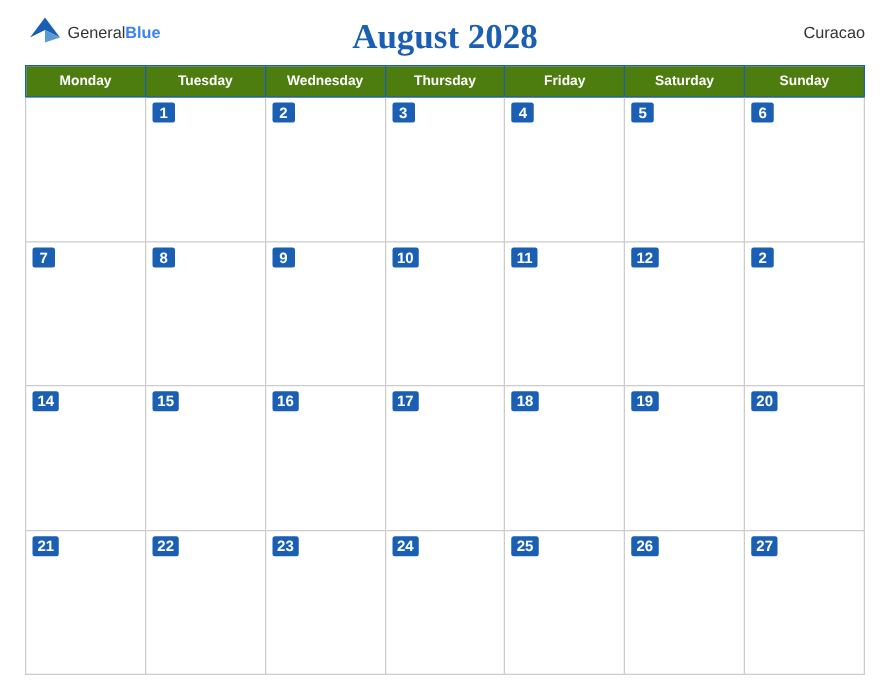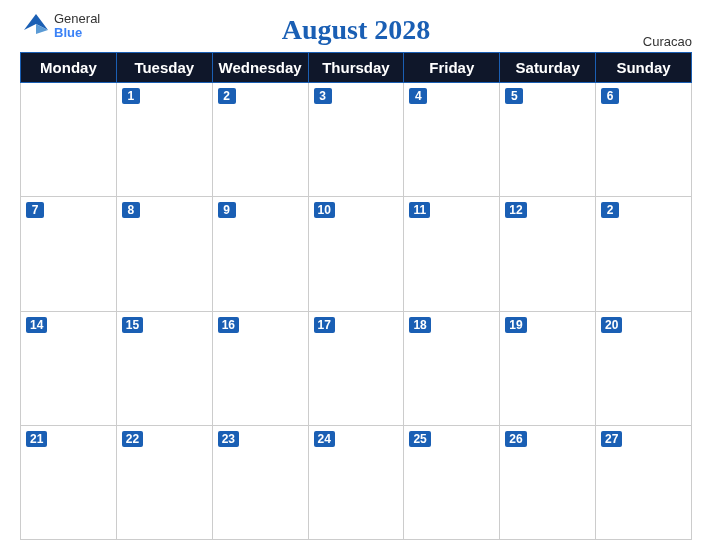--- a/index.html
+++ b/index.html
@@ -29,45 +29,45 @@
       left: 0;
       top: 0;
       display: flex;
       flex-direction: column;
       align-items: flex-start;
     }
 
     .location-area {
       position: absolute;
       right: 0;
-      top: 24px;
+      top: 8px;
       font-size: 13px;
       color: #333;
     }
 
     .calendar-title {
       font-size: 28px;
       color: #1a5fb4;
       font-weight: bold;
       text-align: center;
       font-family: Liberation Serif, serif;
     }
 
     .calendar-table {
       width: 100%;
       border-collapse: collapse;
       flex: 1;
     }
 
     .calendar-table th {
-      background-color: #0f172a;
+      background-color: #4d7c0f;
       color: #fff;
       text-align: center;
       padding: 6px 4px;
-      font-size: 15px;
+      font-size: 11px;
       font-weight: bold;
       border: 1px solid #1a5fb4;
     }
 
     .calendar-table td {
       border: 1px solid #ccc;
       vertical-align: top;
       width: calc(100% / 7);
       height: 72px;
       padding: 3px 5px;
@@ -95,21 +95,20 @@
       gap: 2px;
     }
 
     .logo-icon {
       width: 32px;
       height: 32px;
     }
 
     .logo-text-block {
       display: flex;
-      flex-direction: column;
       line-height: 1.1;
     }
   </style>
 </head>
 <body>
 
 <div class="header-area">
   <div class="logo-area">
     <div class="logo-wrapper">
       <svg class="logo-icon" viewBox="0 0 32 32" xmlns="http://www.w3.org/2000/svg">

